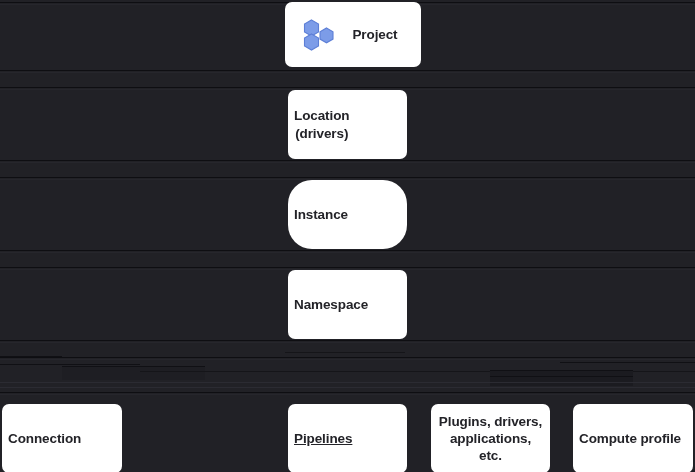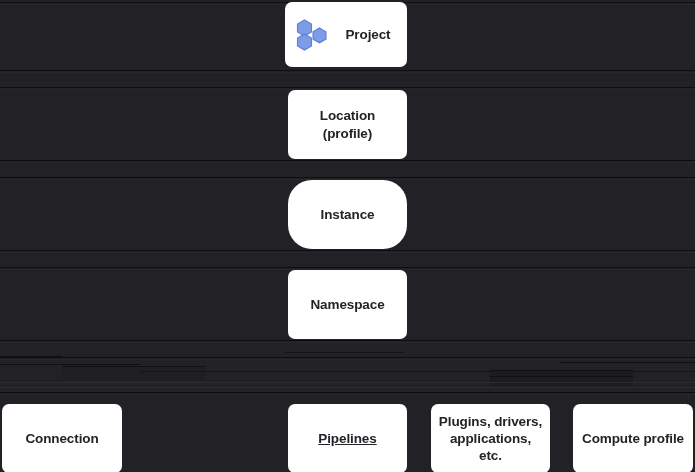--- a/index.html
+++ b/index.html
@@ -58,21 +58,21 @@
   }
 
   
   .node {
     position: absolute;
     background: #ffffff;
     border-radius: 7px;
     box-sizing: border-box;
     display: flex;
     align-items: center;
-    justify-content: center;
+    justify-content: flex-start;
     color: #232328;
     font-weight: bold;
     font-size: 13.5px;
     line-height: 1.28;
     text-align: center;
     letter-spacing: -0.1px;
   }
 
   .node .label {
     display: block;
@@ -130,31 +130,31 @@
   <div class="conn h" style="left:140px; top:371px; width:640px;"></div>
   <div class="conn blockB" style="left:490px; top:370px; width:143px; height:16px;"></div>
   <div class="conn edge" style="left:490px; top:370px; width:143px;"></div>
   <div class="conn edge" style="left:490px; top:376px; width:143px;"></div>
   <div class="conn h2" style="left:0px;   top:382px; width:695px;"></div>
   <div class="conn h2" style="left:0px;   top:387px; width:695px;"></div>
   <div class="conn edge" style="left:560px; top:362px; width:135px;"></div>
   <div class="conn h" style="left:285px; top:352px; width:120px;"></div>
   <div class="conn edge" style="left:0px;   top:356px; width:62px;"></div>
 
-  <div class="node with-icon" style="left:285px; top:2px; width:122px; height:65px;">
+  <div class="node with-icon" style="left:285px; top:2px; width:136px; height:65px;">
     <svg class="hexicon" viewBox="0 0 34 32">
       <polygon points="9.5,1 16.5,5 16.5,13 9.5,17 2.5,13 2.5,5" fill="#7c9ce8" stroke="#5d7fd6" stroke-width="1.1"></polygon>
       <polygon points="24.5,9 31,12.7 31,20.1 24.5,23.8 18,20.1 18,12.7" fill="#7c9ce8" stroke="#5d7fd6" stroke-width="1.1"></polygon>
       <polygon points="9.5,15 16.5,19 16.5,27 9.5,31 2.5,27 2.5,19" fill="#7c9ce8" stroke="#5d7fd6" stroke-width="1.1"></polygon>
     </svg>
     <span class="label">Project</span>
   </div>
 
   <div class="node" style="left:288px; top:90px; width:119px; height:69px;">
-    <span class="label"><span>Location</span><br><span>(profile)</span></span>
+    <span class="label"><span>Location</span><br><span>(drivers)</span></span>
   </div>
 
   <div class="node" style="left:288px; top:180px; width:119px; height:69px;border-radius:24px;">
     <span class="label">Instance</span>
   </div>
 
   <div class="node" style="left:288px; top:270px; width:119px; height:69px;">
     <span class="label">Namespace</span>
   </div>
 

